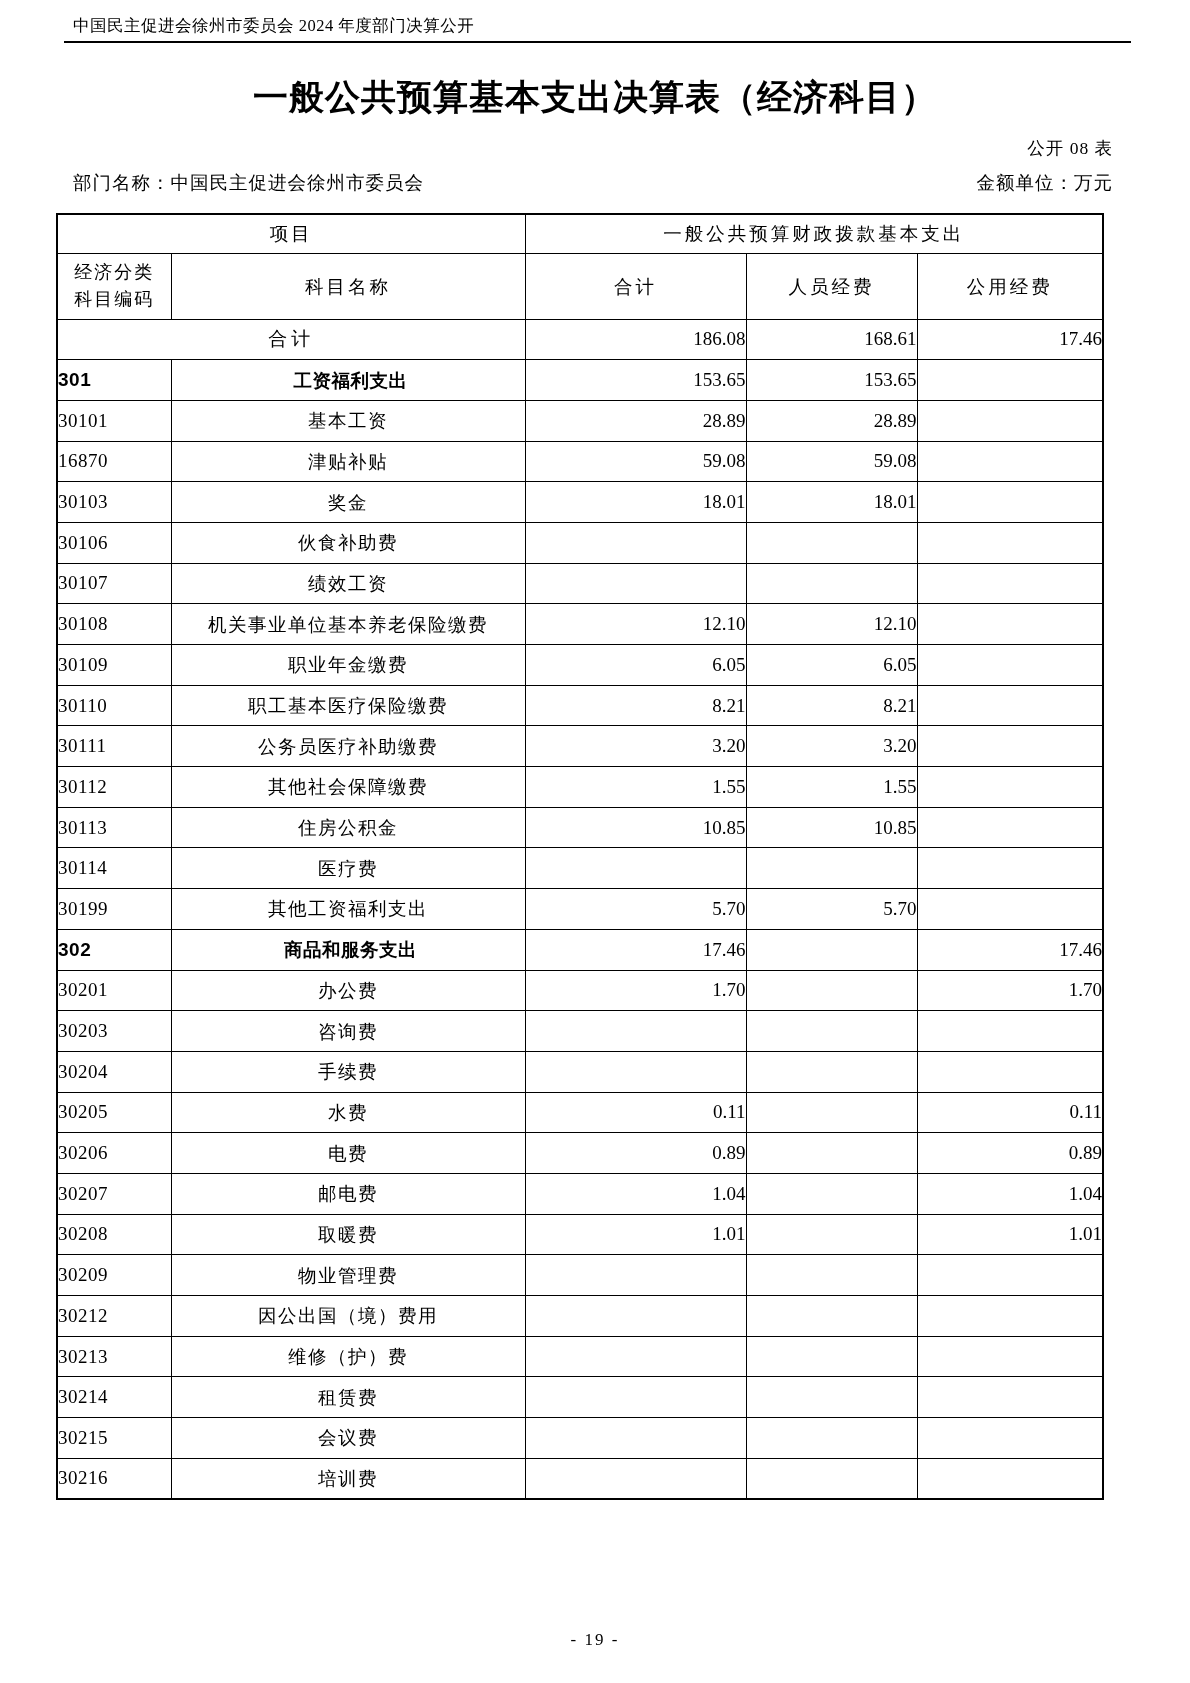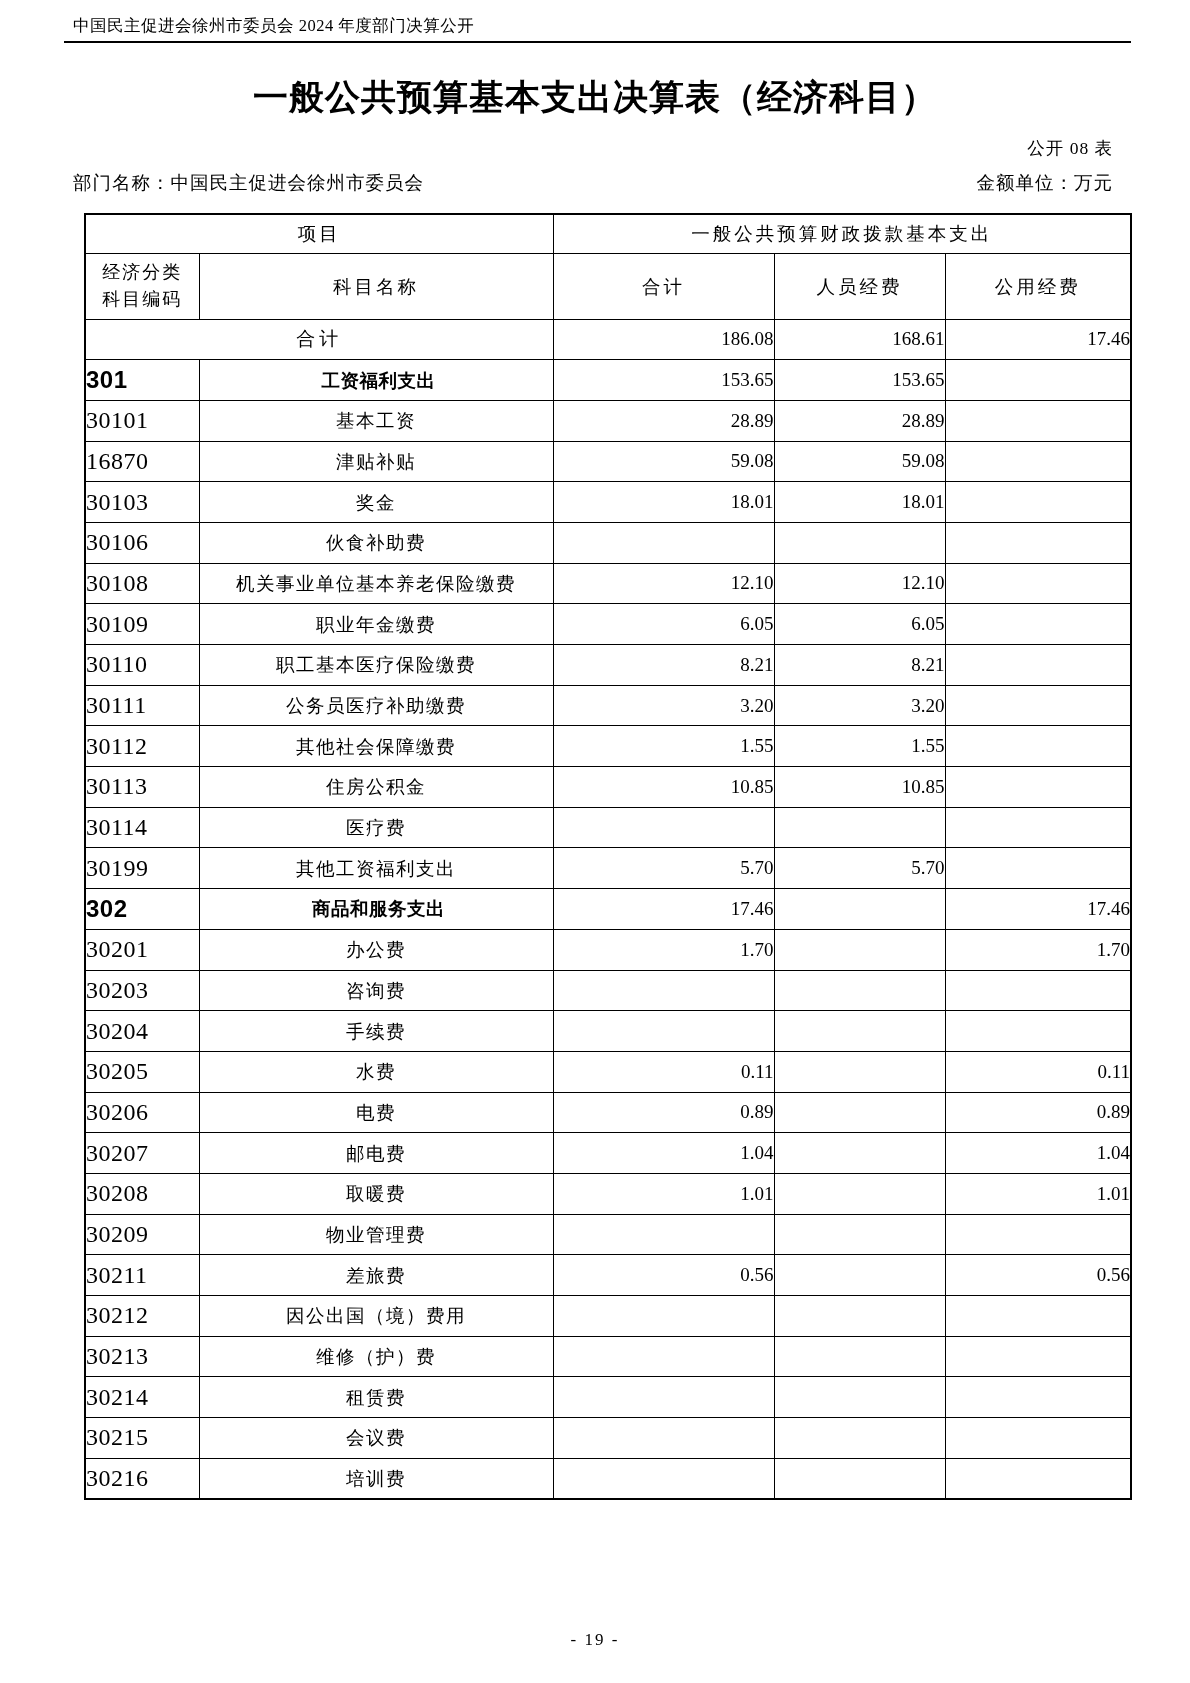--- a/index.html
+++ b/index.html
@@ -28,38 +28,38 @@
   .form-code {
     position:absolute; right:77px; top:136px;
     font-size:17.5px; letter-spacing:1px;
   }
   .meta-line {
     position:absolute; left:73px; right:77px; top:170px;
     display:flex; justify-content:space-between;
     font-size:18.5px; letter-spacing:1px;
   }
   table.budget {
-    position:absolute; left:84px; top:213px;
+    position:absolute; left:56px; top:213px;
     border-collapse:collapse; table-layout:fixed;
     width:1046px;
     border:2px solid #000;
   }
   table.budget th, table.budget td {
     border:1px solid #000;
     padding:0; margin:0;
     font-weight:normal;
     overflow:hidden; white-space:nowrap;
   }
   tr.ghead-1 { height:39px; }
   tr.ghead-2 { height:66px; }
   tbody tr { height:40.7px; }
   th.group-cell { font-size:18.5px; letter-spacing:3px; text-align:center; vertical-align:middle; }
   th.col-cell { font-size:18.5px; letter-spacing:3px; text-align:center; vertical-align:middle; }
   th.code-head { line-height:1.5; font-size:18px; letter-spacing:2px; }
-  td.code-cell { text-align:left; padding-left:7px; font-size:24px; letter-spacing:0.5px; }
+  td.code-cell { text-align:left; padding-left:7px; font-size:19px; letter-spacing:0.5px; }
   td.name-cell { text-align:center; padding-left:27px; font-size:18.5px; letter-spacing:1.5px; }
   td.num-cell  { text-align:right; padding-right:9px; font-size:19px; }
   tr.level-parent td.code-cell,
   tr.level-parent td.name-cell {
     font-family:"Liberation Sans","DejaVu Sans",sans-serif;
     font-weight:bold; letter-spacing:0.5px;
   }
   tr.level-parent td.name-cell { padding-left:5px; font-size:18.5px; }
   td.grand-cell {
     text-align:center; font-size:19px; letter-spacing:4px;
@@ -147,20 +147,27 @@
     <td class="num-cell"></td>
   </tr>
         <tr class="level-child">
     <td class="code-cell">30106</td>
     <td class="name-cell">伙食补助费</td>
     <td class="num-cell"></td>
     <td class="num-cell"></td>
     <td class="num-cell"></td>
   </tr>
         <tr class="level-child">
+    <td class="code-cell">30107</td>
+    <td class="name-cell">绩效工资</td>
+    <td class="num-cell"></td>
+    <td class="num-cell"></td>
+    <td class="num-cell"></td>
+  </tr>
+        <tr class="level-child">
     <td class="code-cell">30108</td>
     <td class="name-cell">机关事业单位基本养老保险缴费</td>
     <td class="num-cell">12.10</td>
     <td class="num-cell">12.10</td>
     <td class="num-cell"></td>
   </tr>
         <tr class="level-child">
     <td class="code-cell">30109</td>
     <td class="name-cell">职业年金缴费</td>
     <td class="num-cell">6.05</td>
@@ -266,27 +273,20 @@
     <td class="num-cell">1.01</td>
   </tr>
         <tr class="level-child">
     <td class="code-cell">30209</td>
     <td class="name-cell">物业管理费</td>
     <td class="num-cell"></td>
     <td class="num-cell"></td>
     <td class="num-cell"></td>
   </tr>
         <tr class="level-child">
-    <td class="code-cell">30211</td>
-    <td class="name-cell">差旅费</td>
-    <td class="num-cell">0.56</td>
-    <td class="num-cell"></td>
-    <td class="num-cell">0.56</td>
-  </tr>
-        <tr class="level-child">
     <td class="code-cell">30212</td>
     <td class="name-cell">因公出国（境）费用</td>
     <td class="num-cell"></td>
     <td class="num-cell"></td>
     <td class="num-cell"></td>
   </tr>
         <tr class="level-child">
     <td class="code-cell">30213</td>
     <td class="name-cell">维修（护）费</td>
     <td class="num-cell"></td>

